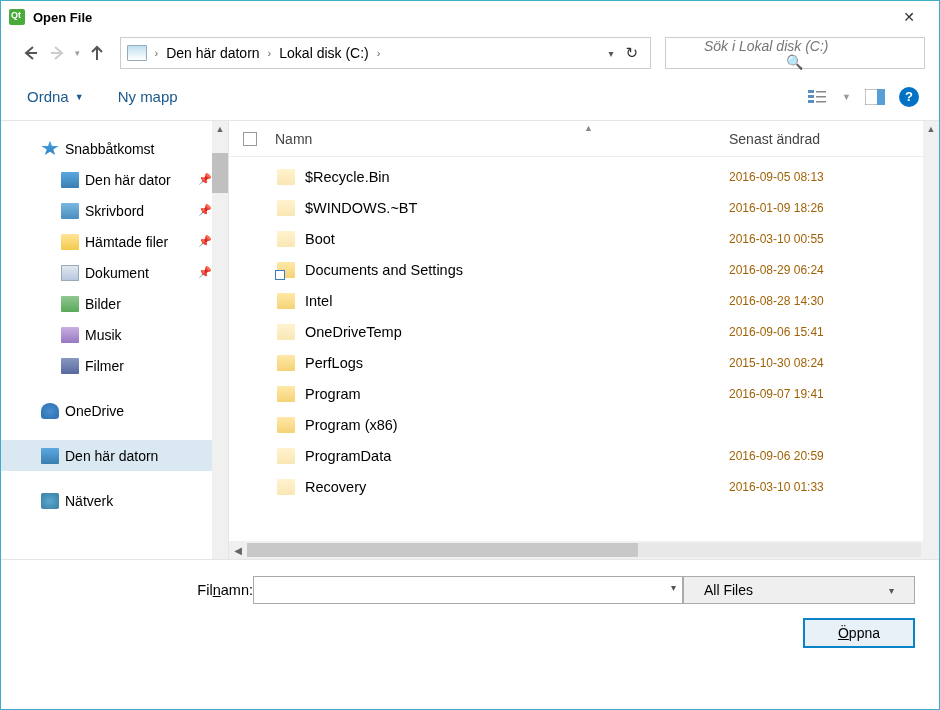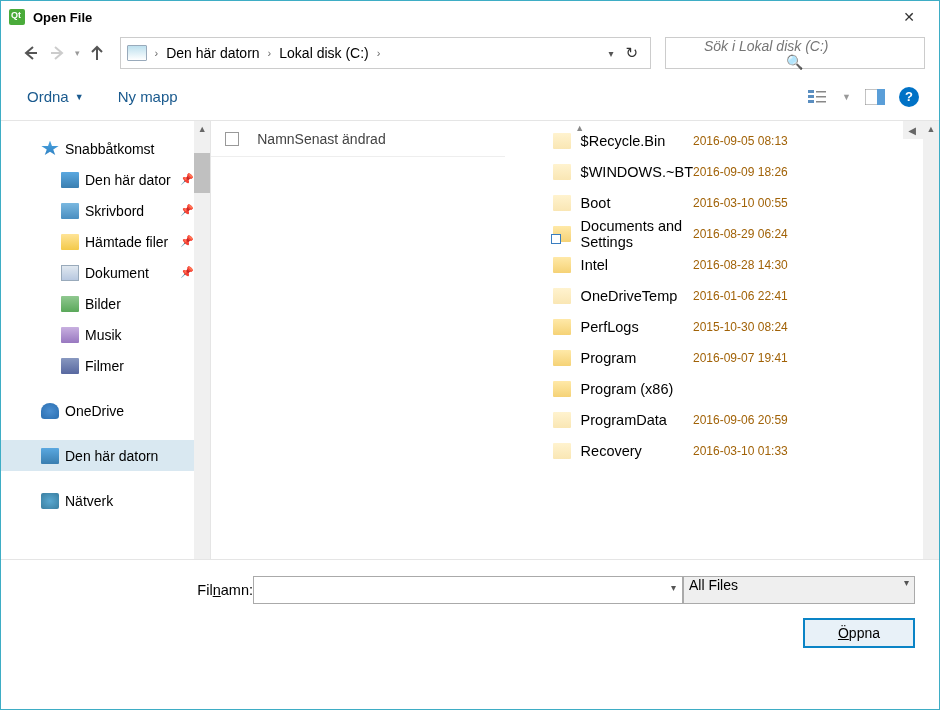--- a/index.html
+++ b/index.html
@@ -54,21 +54,21 @@
 .ico.pic { background: linear-gradient(#90c890,#5aa85a); border-radius: 1px; }
 .ico.music { background: linear-gradient(#c8b0e0,#9878c0); border-radius: 1px; }
 .ico.film { background: linear-gradient(#8898c0,#5868a0); border-radius: 1px; }
 .ico.cloud { background: radial-gradient(#4a8ed0,#2a6eb0); border-radius: 50% 50% 20% 20%; }
 .ico.net { background: radial-gradient(#5aa8d0,#3a7ea0); border-radius: 2px; }
 .sidebar-scroll { position: absolute; right: 0; top: 0; width: 16px; height: 100%; background: #f0f0f0; }
 .sidebar-scroll .thumb { width: 100%; height: 40px; background: #c0c0c0; margin-top: 16px; }
 .sidebar-scroll .arr { height: 16px; text-align: center; font-size: 9px; color: #666; line-height: 16px; }
 
 
-.filepane { flex: 1; display: flex; flex-direction: row; position: relative; }
+.filepane { flex: 1; display: flex; flex-direction: column; position: relative; }
 .colhead { height: 36px; display: flex; align-items: center; border-bottom: 1px solid #eee; font-size: 14px; color: #444; padding-left: 14px; }
 .colhead .chk { width: 14px; height: 14px; border: 1px solid #999; margin-right: 18px; }
 .colhead .cname { flex: 1; }
 .colhead .carrow { position: absolute; left: 50%; top: 2px; font-size: 9px; color: #888; }
 .colhead .cdate { width: 210px; }
 .filelist { flex: 1; overflow: hidden; padding-top: 4px; }
 .filerow { height: 31px; display: flex; align-items: center; padding-left: 48px; font-size: 14.5px; color: #000; }
 .filerow .fico { width: 18px; height: 16px; margin-right: 10px; }
 .filerow .fico.folder { background: linear-gradient(#ffe9a8,#f5d276); border-radius: 1px; }
 .filerow .fico.folder.faded { opacity: 0.55; }
@@ -83,21 +83,21 @@
 .file-vscroll { position: absolute; right: 0; top: 0; width: 16px; height: 100%; background: #f0f0f0; }
 .file-vscroll .arr { height: 16px; text-align: center; font-size: 9px; color: #666; line-height: 16px; }
 
 
 .bottom { border-top: 1px solid #e5e5e5; padding: 16px 24px; }
 .fn-row { display: flex; align-items: center; margin-bottom: 14px; }
 .fn-label { width: 228px; text-align: right; font-size: 14.5px; color: #000; }
 .fn-label u { text-decoration: underline; }
 .fn-input { flex: 1; height: 28px; border: 1px solid #aaa; padding: 0 6px; position: relative; }
 .fn-input .dd { position: absolute; right: 6px; top: 5px; font-size: 10px; color: #555; }
-.fn-filter { width: 232px; height: 28px; border: 1px solid #aaa; padding: 0 5px; font-size: 14px; display: flex; align-items: flex-start; background: #efefef; }
+.fn-filter { width: 232px; height: 28px; border: 1px solid #aaa; padding: 0 20px; font-size: 14px; display: flex; align-items: center; background: #efefef; }
 .fn-filter .dd { margin-left: auto; font-size: 10px; color: #555; }
 .btn-row { display: flex; justify-content: flex-end; gap: 10px; }
 .btn { width: 112px; height: 30px; border: 1px solid #aaa; background: #efefef; font-size: 14px; display: flex; align-items: center; justify-content: center; }
 .btn.primary { border: 2px solid #0a84c6; background: #e8f1f8; }
 </style>
 </head>
 <body>
 
 <div class="titlebar">
   <span class="qt-icon"></span>
@@ -253,41 +253,41 @@
     </div>
     <div class="filelist" id="filelist">
         <div class="filerow">
           <span class="fico folder faded"></span>
           <span class="fname">$Recycle.Bin</span>
           <span class="fdate">2016-09-05 08:13</span>
         </div>
         <div class="filerow">
           <span class="fico folder faded"></span>
           <span class="fname">$WINDOWS.~BT</span>
-          <span class="fdate">2016-09-09 18:26</span>
+          <span class="fdate">2016-01-09 18:26</span>
         </div>
         <div class="filerow">
           <span class="fico folder faded"></span>
           <span class="fname">Boot</span>
           <span class="fdate">2016-03-10 00:55</span>
         </div>
         <div class="filerow">
           <span class="fico folder link"></span>
           <span class="fname">Documents and Settings</span>
           <span class="fdate">2016-08-29 06:24</span>
         </div>
         <div class="filerow">
           <span class="fico folder"></span>
           <span class="fname">Intel</span>
           <span class="fdate">2016-08-28 14:30</span>
         </div>
         <div class="filerow">
           <span class="fico folder faded"></span>
           <span class="fname">OneDriveTemp</span>
-          <span class="fdate">2016-01-06 22:41</span>
+          <span class="fdate">2016-09-06 15:41</span>
         </div>
         <div class="filerow">
           <span class="fico folder"></span>
           <span class="fname">PerfLogs</span>
           <span class="fdate">2015-10-30 08:24</span>
         </div>
         <div class="filerow">
           <span class="fico folder"></span>
           <span class="fname">Program</span>
           <span class="fdate">2016-09-07 19:41</span>

